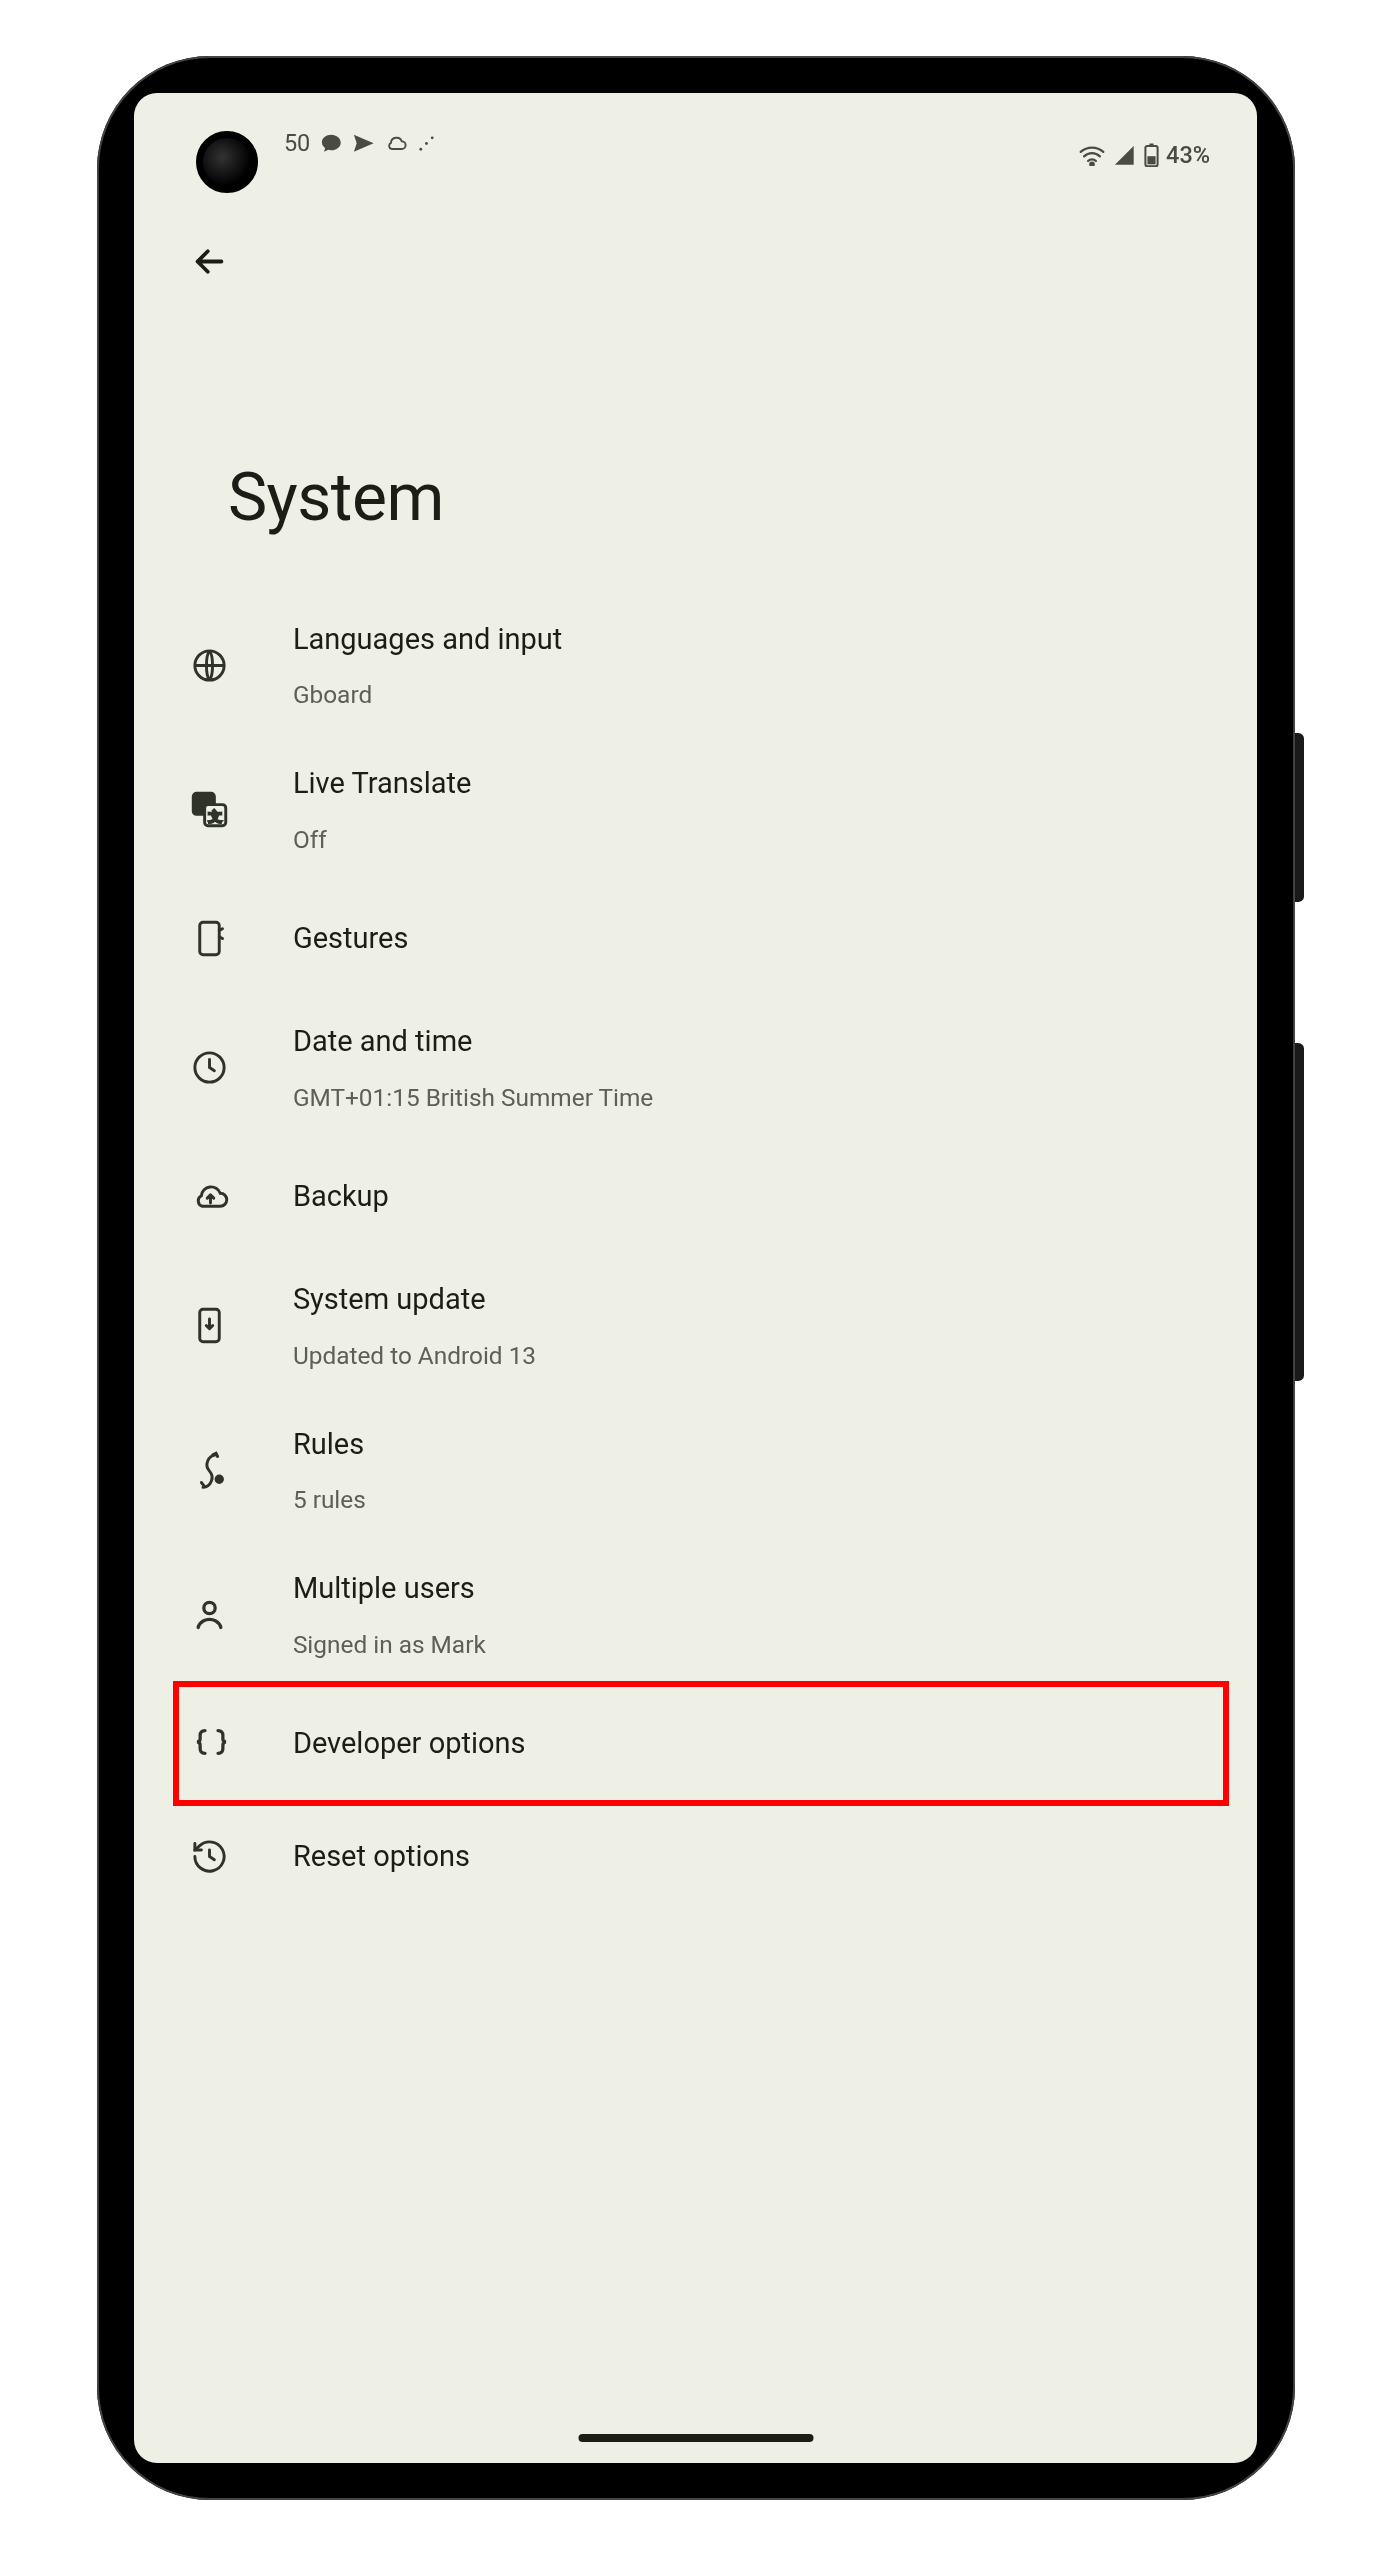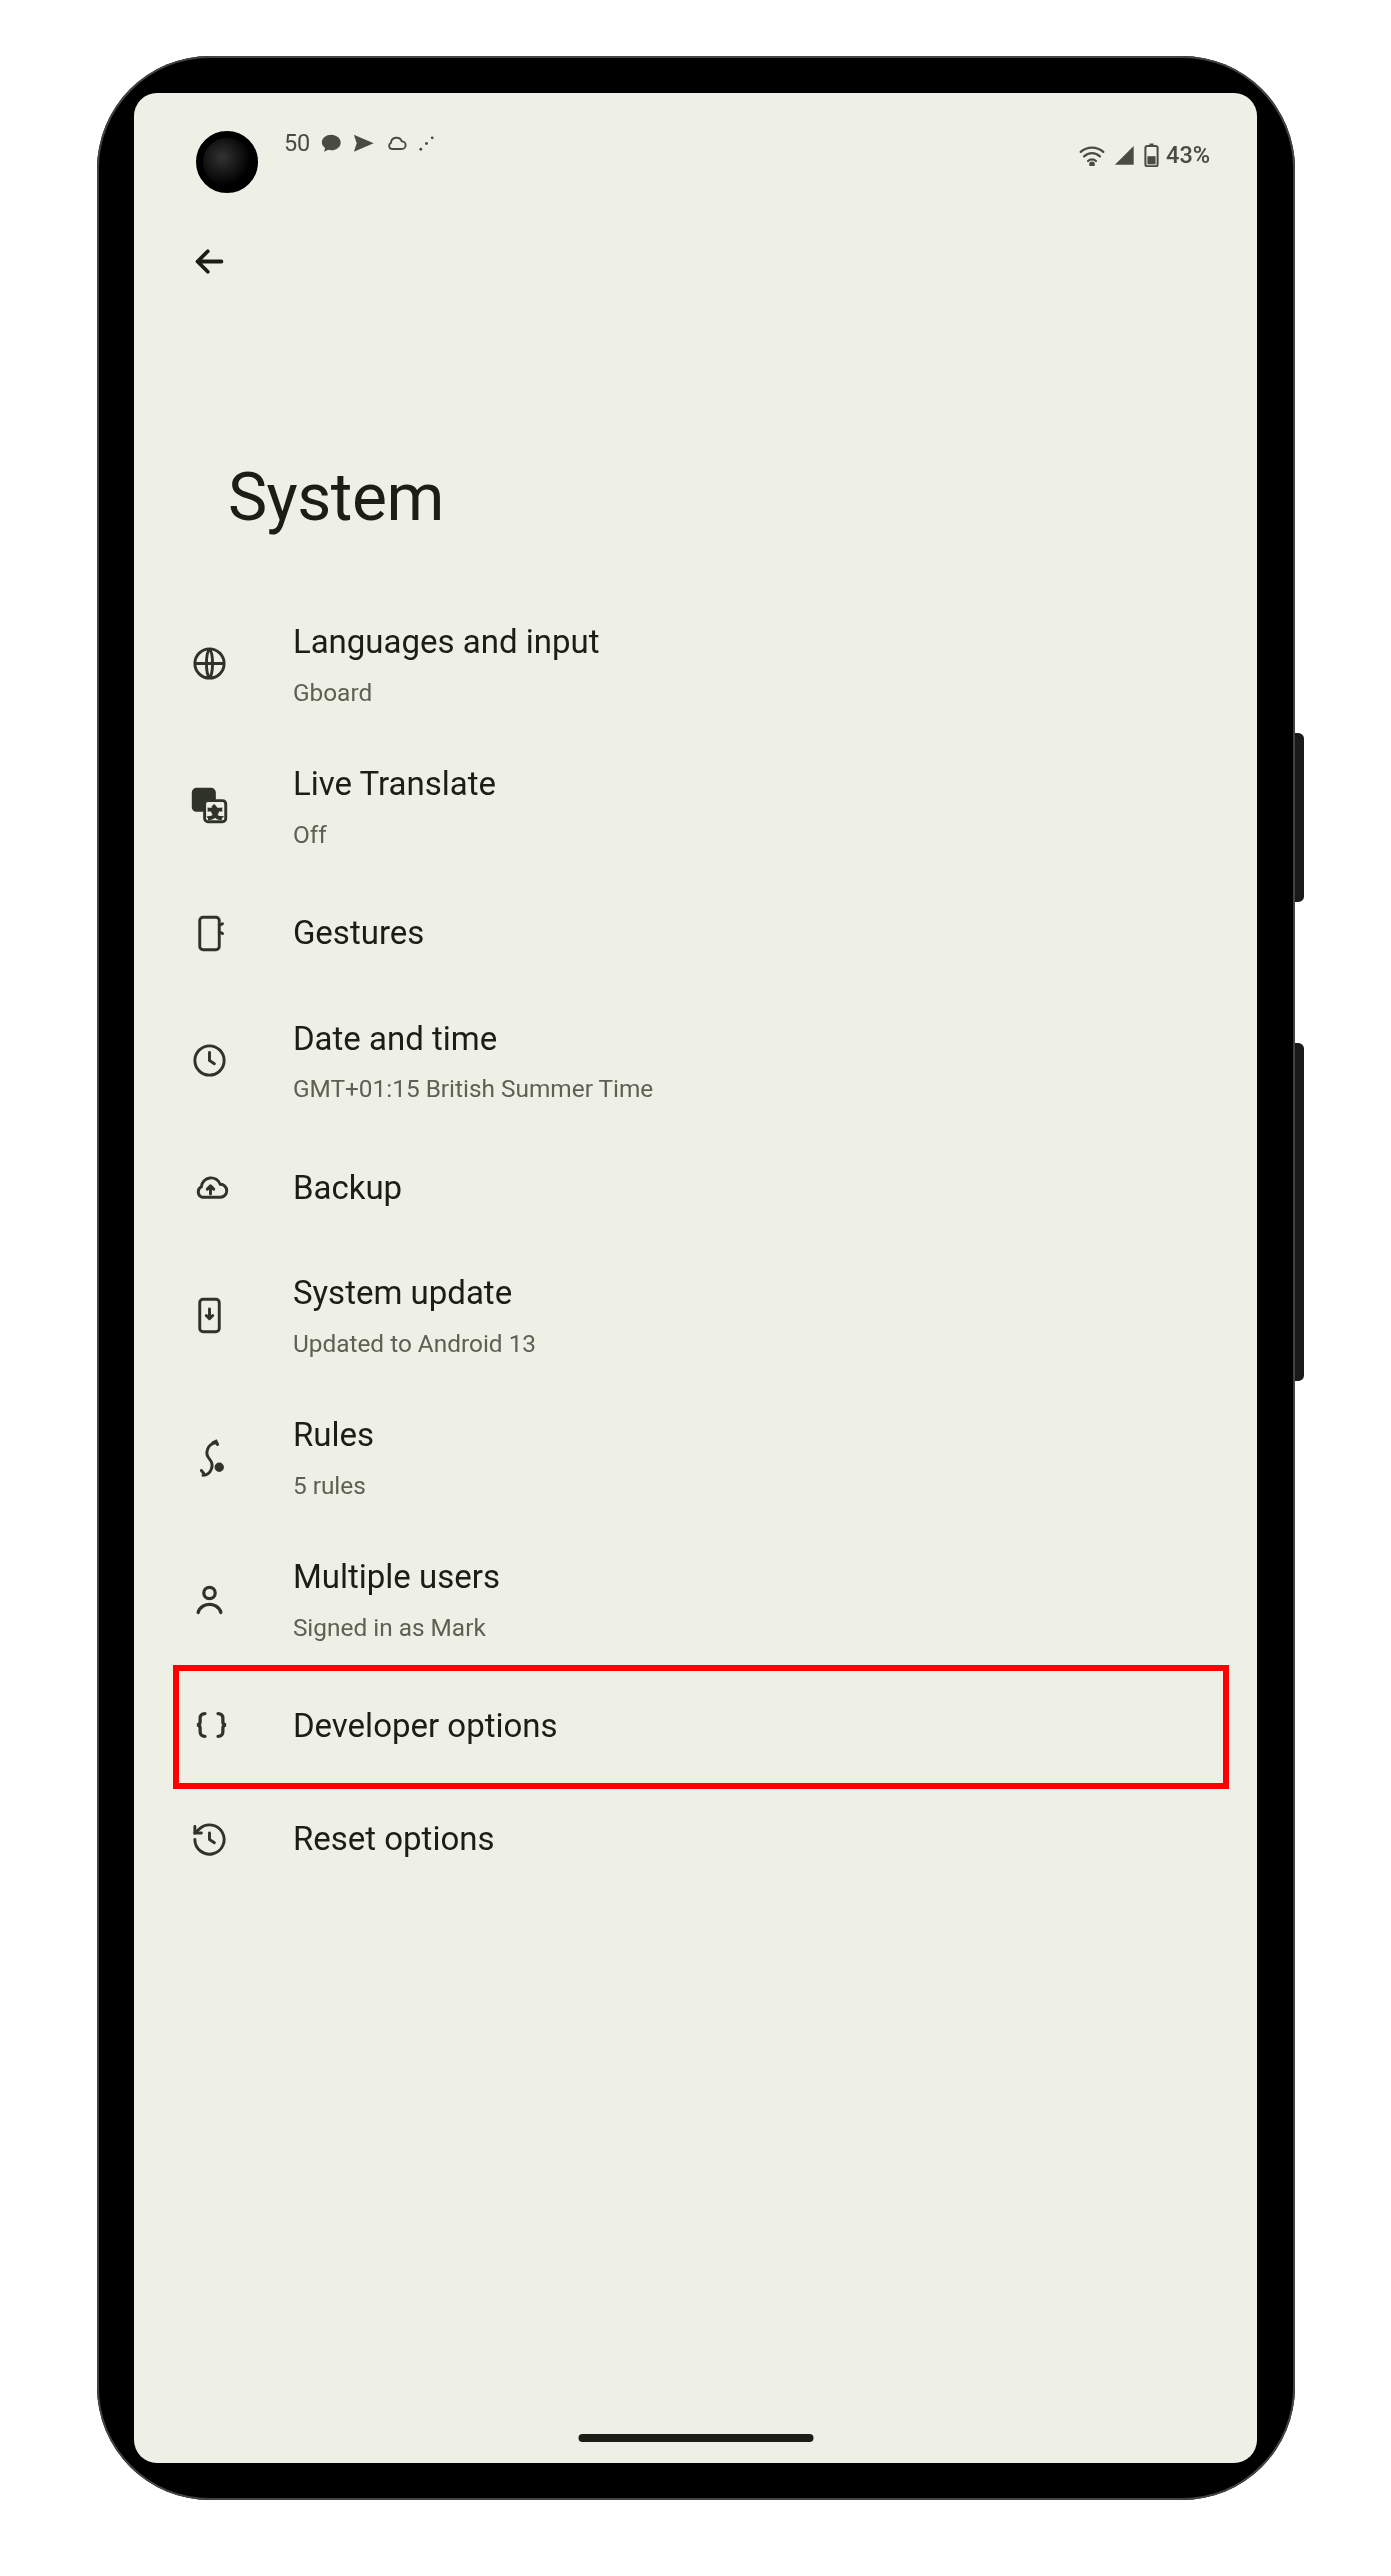--- a/index.html
+++ b/index.html
@@ -100,28 +100,28 @@
     position: relative;
   }
   .row .icon-slot {
     width: 103px;
     display: flex;
     justify-content: flex-start;
     align-items: center;
   }
   .row .texts { flex: 1; }
   .row .title {
-    font-size: 33px;
+    font-size: 29px;
     color: #1c1d17;
     line-height: 1.3;
   }
   .row .subtitle {
     font-size: 24.4px;
     color: #5e6054;
-    margin-top: 14px;
+    margin-top: 22px;
   }
   .highlight-box {
     position: absolute;
     left: 39px;
     right: 28px;
     top: -5.6px;
     bottom: -5.6px;
     border: 6.6px solid #ff0000;
     pointer-events: none;
   }

